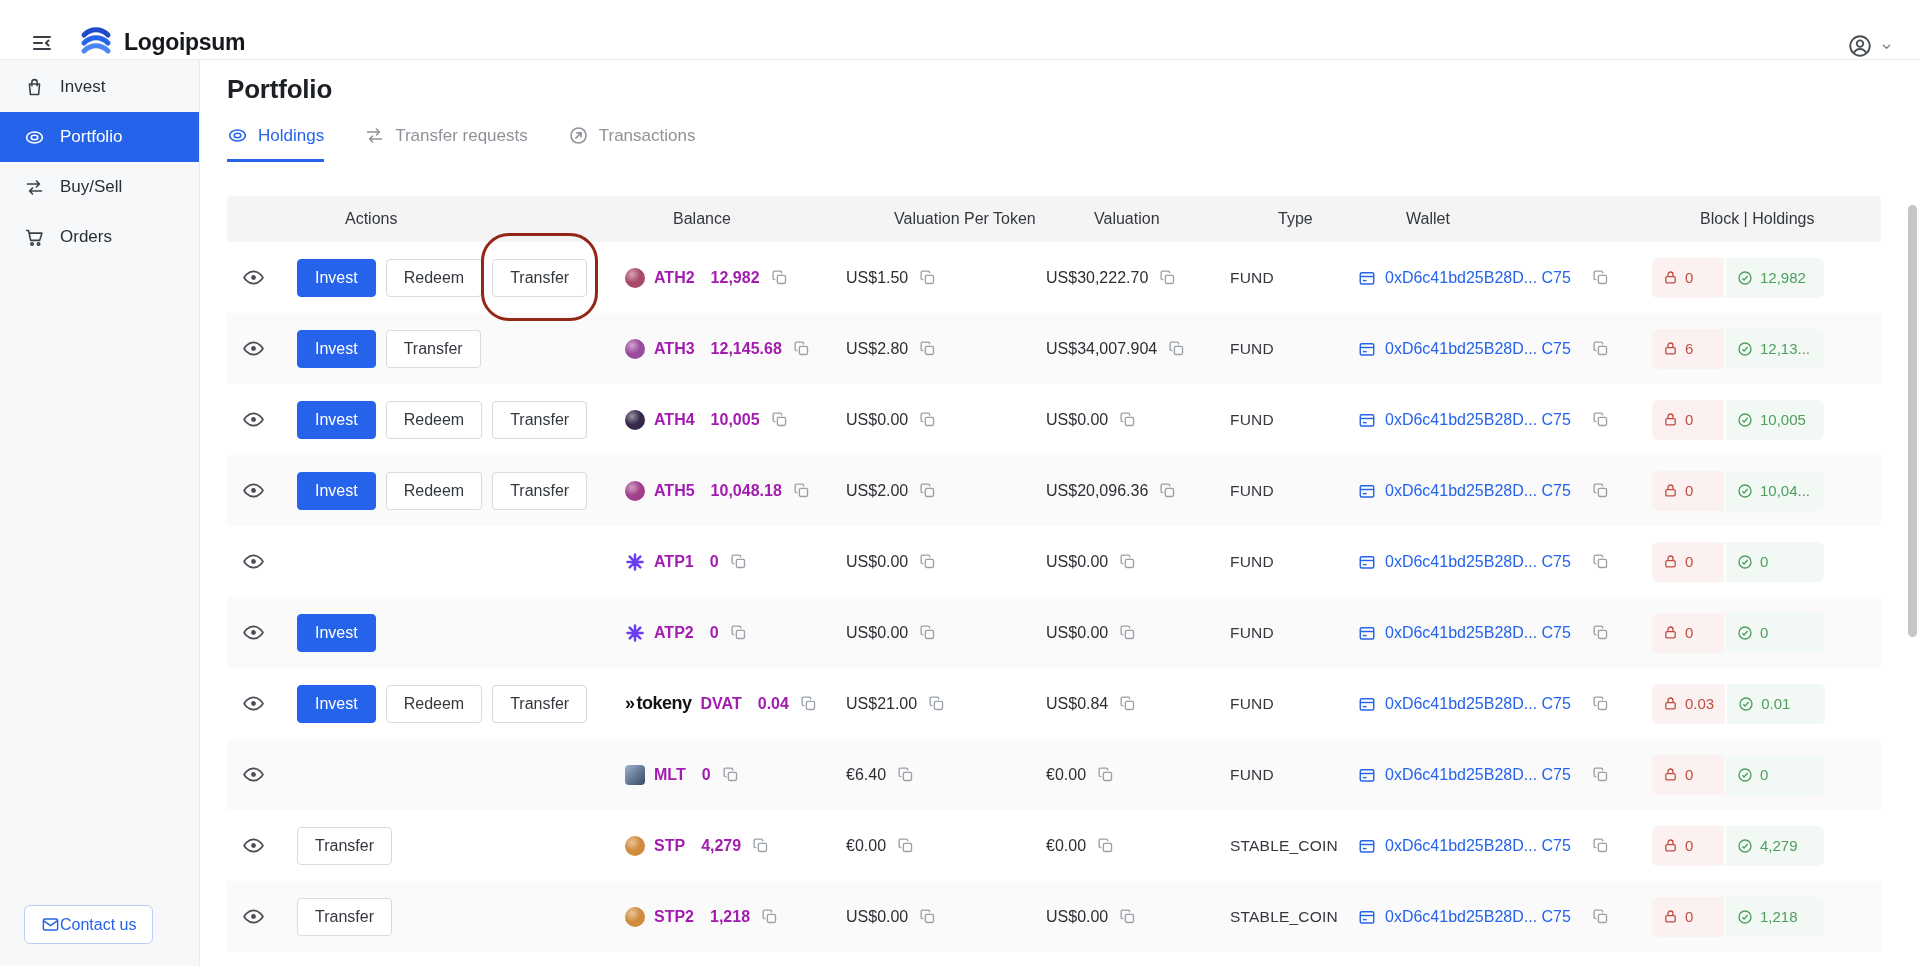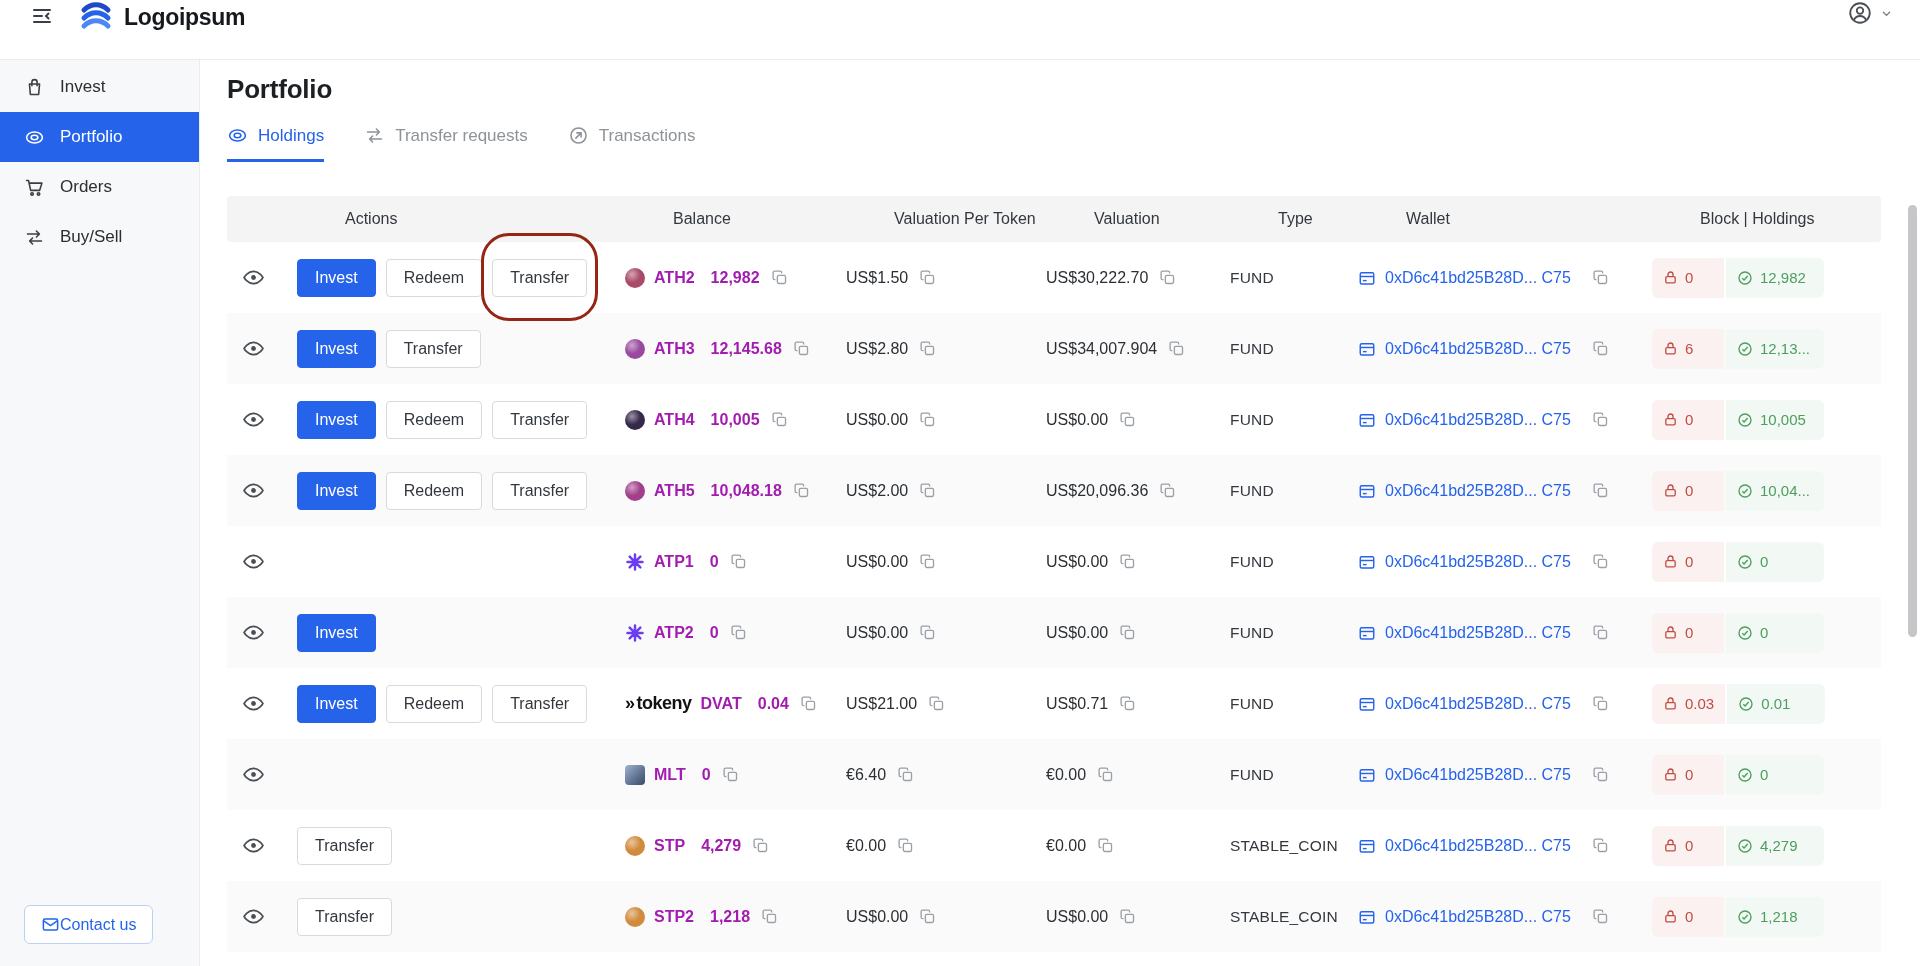--- a/index.html
+++ b/index.html
@@ -1,20 +1,20 @@
 <!DOCTYPE html>
 <html style="--primary: #2563eb; --ring: #942616; --block: #c14d42; --unblock: #4d9e5f;"><head>
 <meta charset="utf-8">
 <style>
   * { box-sizing: border-box; margin: 0; padding: 0; }
   html,body { width:1920px; height:966px; overflow:hidden; }
   body { font-family:"Liberation Sans", sans-serif; background:#fff; color:#2b2f33; }
 
   
-  .topbar { height:60px; display:flex; align-items:flex-start; padding:0 26px; background:#fff; border-bottom:1px solid #ececee; }
+  .topbar { height:60px; display:flex; align-items:flex-end; padding:0 26px; background:#fff; border-bottom:1px solid #ececee; }
   .icon-btn { background:none; border:none; cursor:pointer; display:flex; align-items:center; padding:4px; }
   .logo { display:flex; align-items:center; gap:10px; margin-left:20px; }
   .logo-text { font-size:23px; font-weight:700; color:#15181c; letter-spacing:-0.3px; }
   .topbar-spacer { flex:1; }
   .user-menu { display:flex; align-items:center; gap:6px; cursor:pointer; }
 
   
   .layout { display:flex; height:906px; }
   .sidebar { width:200px; background:#f7f8f9; border-right:1px solid #ececee; position:relative; padding-top:2px; flex-shrink:0; }
   .side-item { height:50px; display:flex; align-items:center; gap:14px; padding-left:24px; font-size:17px; color:#2b2f33; cursor:pointer; }
@@ -130,35 +130,35 @@
             <svg width="21" height="21" viewBox="0 0 24 24" fill="none" stroke="currentColor" stroke-width="1.8">
               <ellipse cx="12" cy="12" rx="9" ry="6.3"></ellipse>
               <ellipse cx="12" cy="12" rx="3.8" ry="2.5"></ellipse>
             </svg>
           </span>
           <span>Portfolio</span>
         </div>
         <div class="side-item">
           <span class="side-icon">
             <svg width="21" height="21" viewBox="0 0 24 24" fill="none" stroke="currentColor" stroke-width="1.8" stroke-linecap="round" stroke-linejoin="round">
+              <path d="M4 8h13M14.2 4.6L17.6 8l-3.4 3.4"></path>
+              <path d="M20 16H7M9.8 12.6L6.4 16l3.4 3.4"></path>
+            </svg>
+          </span>
+          <span>Buy/Sell</span>
+        </div>
+        <div class="side-item">
+          <span class="side-icon">
+            <svg width="21" height="21" viewBox="0 0 24 24" fill="none" stroke="currentColor" stroke-width="1.8" stroke-linecap="round" stroke-linejoin="round">
               <path d="M3 4h2.2l2.4 11.3h10.2L20.5 7H6"></path>
               <circle cx="9.2" cy="19.4" r="1.4"></circle>
               <circle cx="16.6" cy="19.4" r="1.4"></circle>
             </svg>
           </span>
           <span>Orders</span>
-        </div>
-        <div class="side-item">
-          <span class="side-icon">
-            <svg width="21" height="21" viewBox="0 0 24 24" fill="none" stroke="currentColor" stroke-width="1.8" stroke-linecap="round" stroke-linejoin="round">
-              <path d="M4 8h13M14.2 4.6L17.6 8l-3.4 3.4"></path>
-              <path d="M20 16H7M9.8 12.6L6.4 16l3.4 3.4"></path>
-            </svg>
-          </span>
-          <span>Buy/Sell</span>
         </div>
       </nav>
     <button class="contact-btn">
       <span style="display:flex;">
         <svg width="19" height="19" viewBox="0 0 24 24" fill="none" stroke="#2563eb" stroke-width="1.9">
             <rect x="3" y="5" width="18" height="14" rx="2"></rect>
             <path d="M3.5 7.5l8.5 6 8.5-6"></path>
           </svg>
       </span>
       <span>Contact us</span>
@@ -765,21 +765,21 @@
             <div class="cell">
               <span class="val-text">US$21.00</span>
               <button class="copy-btn">
                 <svg width="17" height="17" viewBox="0 0 24 24" fill="none" stroke="#9aa0a6" stroke-width="1.9" stroke-linecap="round">
                   <rect x="9" y="9" width="11.5" height="11.5" rx="2"></rect>
                   <path d="M5.5 15H5a2 2 0 01-2-2V5a2 2 0 012-2h8a2 2 0 012 2v.5"></path>
                 </svg>
               </button>
             </div>
             <div class="cell">
-              <span class="val-text">US$0.71</span>
+              <span class="val-text">US$0.84</span>
               <button class="copy-btn">
                 <svg width="17" height="17" viewBox="0 0 24 24" fill="none" stroke="#9aa0a6" stroke-width="1.9" stroke-linecap="round">
                   <rect x="9" y="9" width="11.5" height="11.5" rx="2"></rect>
                   <path d="M5.5 15H5a2 2 0 01-2-2V5a2 2 0 012-2h8a2 2 0 012 2v.5"></path>
                 </svg>
               </button>
             </div>
             <div class="cell">
               <span class="type-text">FUND</span>
             </div>

